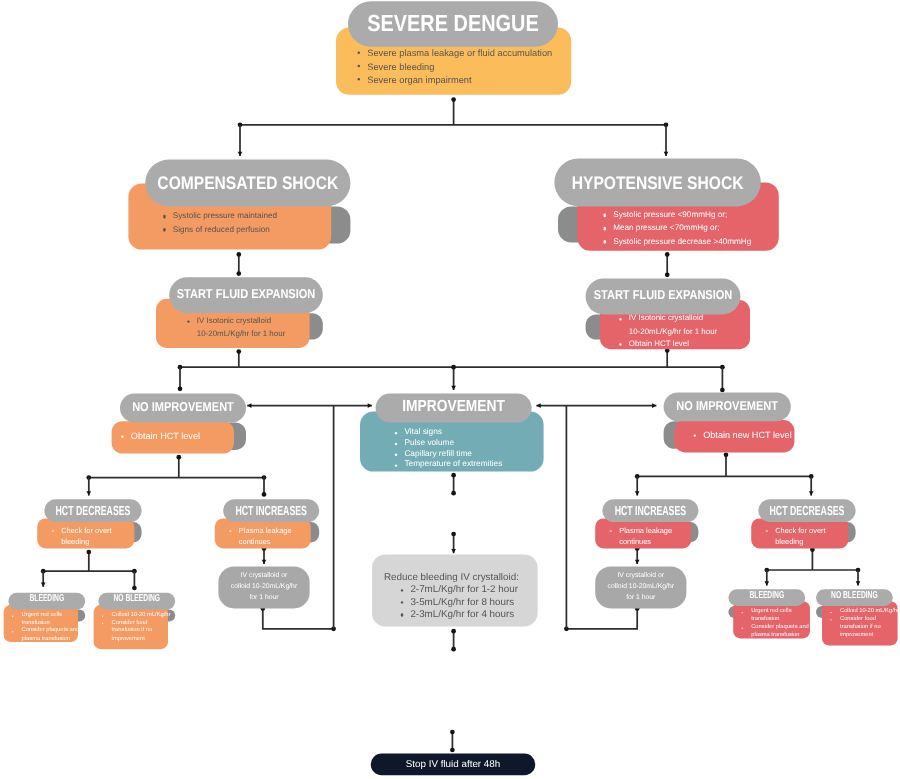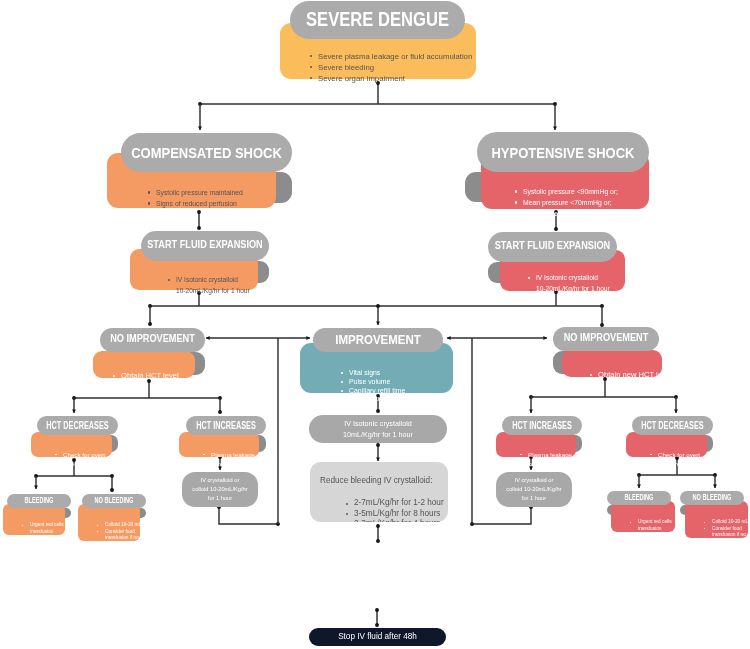--- a/index.html
+++ b/index.html
@@ -8,21 +8,21 @@
        font-family:"Liberation Sans",sans-serif;overflow:hidden;}
   #stage{position:relative;width:750px;height:649px;}
   svg.edges{position:absolute;left:0;top:0;}
   .node{position:absolute;left:0;top:0;}
   .hdr{position:absolute;display:flex;align-items:center;justify-content:center;
        box-sizing:border-box;background:#ababab;}
   .hdr .t{font-weight:bold;color:#ffffff;white-space:nowrap;line-height:1;
           display:inline-block;transform:scaleY(1.17);transform-origin:center;}
   .bodybox{position:absolute;box-sizing:border-box;}
   .shadow{position:absolute;background:#8c8c8c;}
-  ul.blist{margin:12px;list-style:none;box-sizing:border-box;}
+  ul.blist{margin:0;list-style:none;box-sizing:border-box;}
   ul.blist li{position:relative;padding-left:8px;}
   ul.blist li .dot{position:absolute;left:0;border-radius:50%;background:currentColor;}
   .plain{position:absolute;box-sizing:border-box;display:flex;align-items:center;
          justify-content:center;text-align:center;white-space:pre-line;}
   .mid{position:absolute;box-sizing:border-box;overflow:hidden;}
   ul.blist li > span:last-child{white-space:pre;display:inline-block;}
 </style>
 </head>
 <body>
 
@@ -235,21 +235,21 @@
 </div>
 <div class="node">
   <div class="shadow" style="left:465px;top:172px;width:172px;height:30px;border-radius:11px;"></div>
   <div class="bodybox" style="left:481px;top:152px;width:168px;height:57px;border-radius:11px;background:#e4646a;">
     <ul class="blist" style="padding:22px 4px 0 22px;font-size:6.8px;color:#ffffff;line-height:11px;">
       <li><span class="dot" style="width:2.2px;height:2.2px;top:4.40px;"></span><span>Systolic pressure &lt;90mmHg or;</span></li>
       <li><span class="dot" style="width:2.2px;height:2.2px;top:4.40px;"></span><span>Mean pressure &lt;70mmHg or;</span></li>
       <li><span class="dot" style="width:2.2px;height:2.2px;top:4.40px;"></span><span>Systolic pressure decrease &gt;40mmHg</span></li>
     </ul>
   </div>
-  <div class="hdr" style="left:477px;top:132px;width:172px;height:40px;border-radius:20px;">
+  <div class="hdr" style="left:462px;top:132px;width:172px;height:40px;border-radius:20px;">
     <span class="t" style="font-size:13.0px;transform:scaleY(1.17);">HYPOTENSIVE SHOCK</span>
   </div>
 </div>
 <div class="node">
   <div class="shadow" style="left:141px;top:261px;width:128px;height:22px;border-radius:9px;"></div>
   <div class="bodybox" style="left:130px;top:249px;width:128px;height:41px;border-radius:9px;background:#f49a63;">
     <ul class="blist" style="padding:14px 4px 0 26px;font-size:6.6px;color:#555555;line-height:10.5px;">
       <li><span class="dot" style="width:2.0px;height:2.0px;top:4.25px;"></span><span>IV Isotonic crystalloid
 10-20mL/Kg/hr for 1 hour</span></li>
     </ul>
@@ -405,22 +405,20 @@
       <li><span class="dot" style="width:1.4px;height:1.4px;top:2.55px;"></span><span>Consider food
 transfusion if no
 improvement</span></li>
     </ul>
   </div>
   <div class="hdr" style="left:680px;top:491px;width:64px;height:14px;border-radius:7px;">
     <span class="t" style="font-size:5.6px;transform:scaleY(1.5);">NO BLEEDING</span>
   </div>
 </div>
 
-<div class="plain" style="left:309px;top:415px;width:138px;height:28px;border-radius:14px;background:#a8a8a8;font-size:7.2px;color:#ffffff;line-height:11.5px;"><span>IV Isotonic crystalloid
-10mL/Kg/hr for 1 hour</span></div>
 <div class="plain" style="left:182px;top:472px;width:76px;height:35px;border-radius:13px;background:#a8a8a8;font-size:5.7px;color:#ffffff;line-height:9px;"><span>IV crystalloid or
 colloid 10-20mL/Kg/hr
 for 1 hour</span></div>
 <div class="plain" style="left:496px;top:472px;width:76px;height:35px;border-radius:13px;background:#a8a8a8;font-size:5.7px;color:#ffffff;line-height:9px;"><span>IV crystalloid or
 colloid 10-20mL/Kg/hr
 for 1 hour</span></div>
 <div class="plain" style="left:309px;top:628px;width:137px;height:18px;border-radius:9px;background:#0f172a;font-size:8.2px;color:#ffffff;line-height:10px;"><span>Stop IV fluid after 48h</span></div>
 
 <div class="mid" style="left:310px;top:462px;width:138px;height:60px;border-radius:11px;background:#d6d6d6;">
   <div style="padding:14px 0 0 10px;font-size:8.2px;color:#555;line-height:10.3px;">

